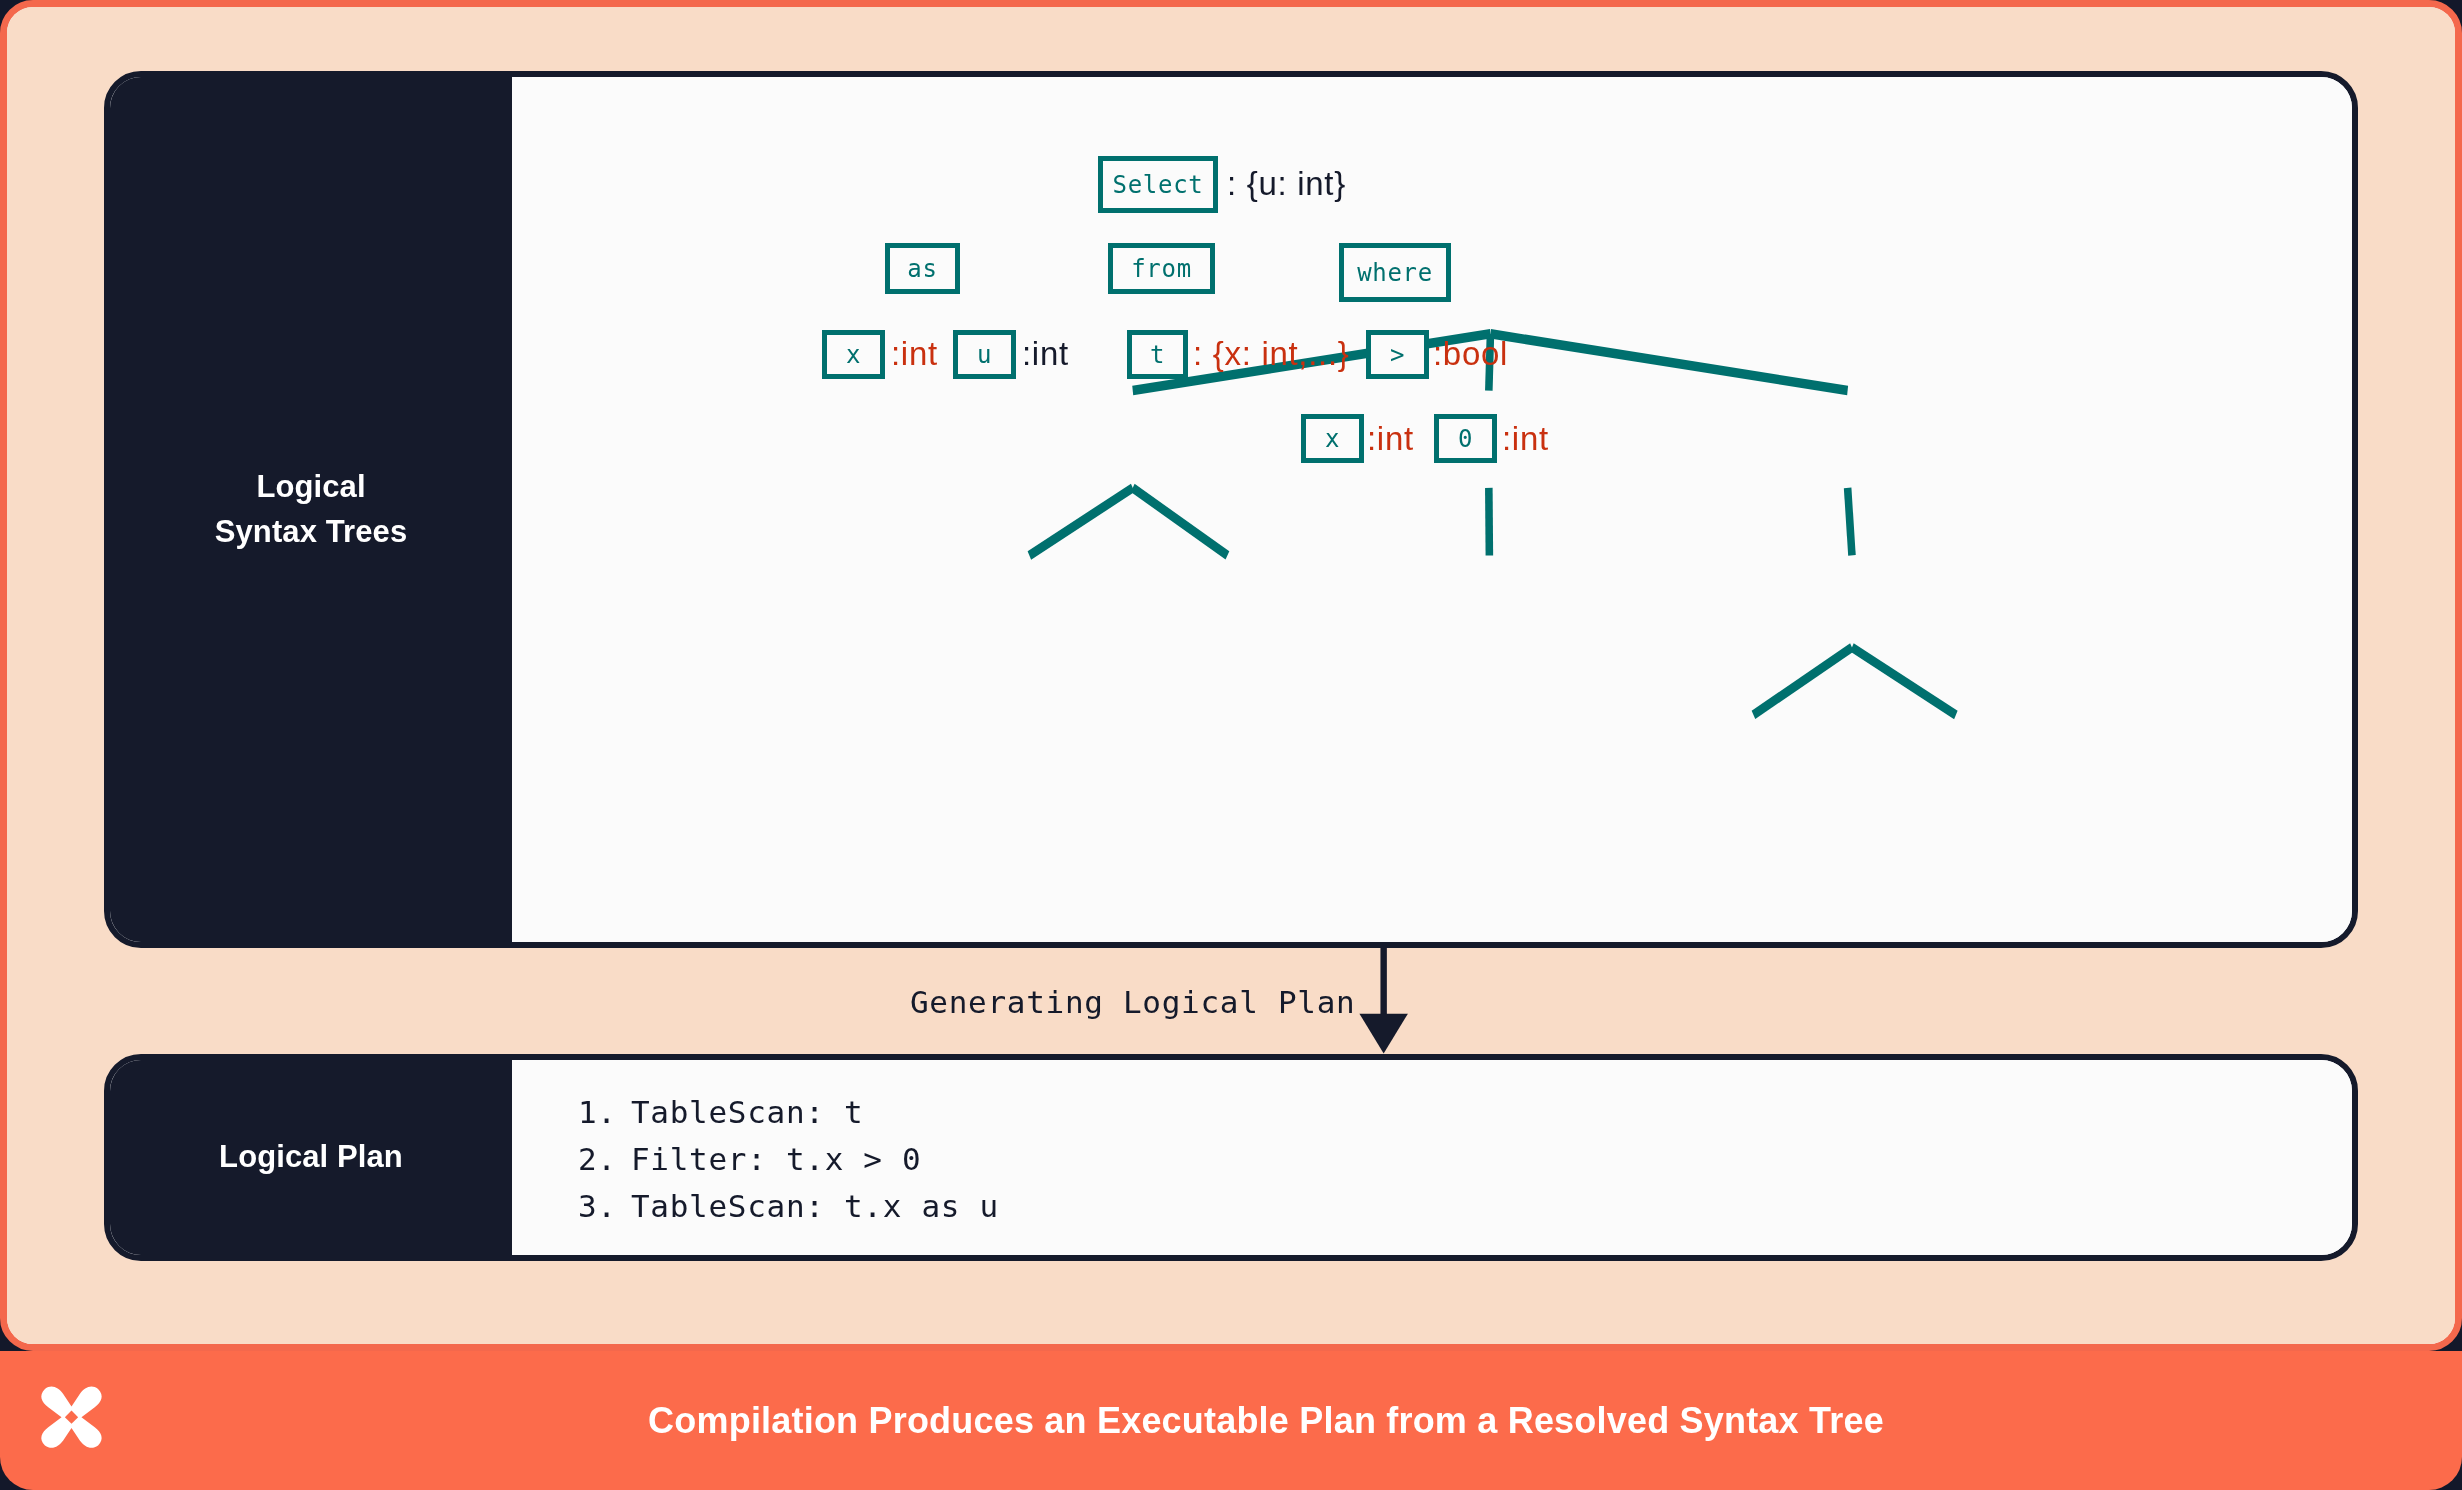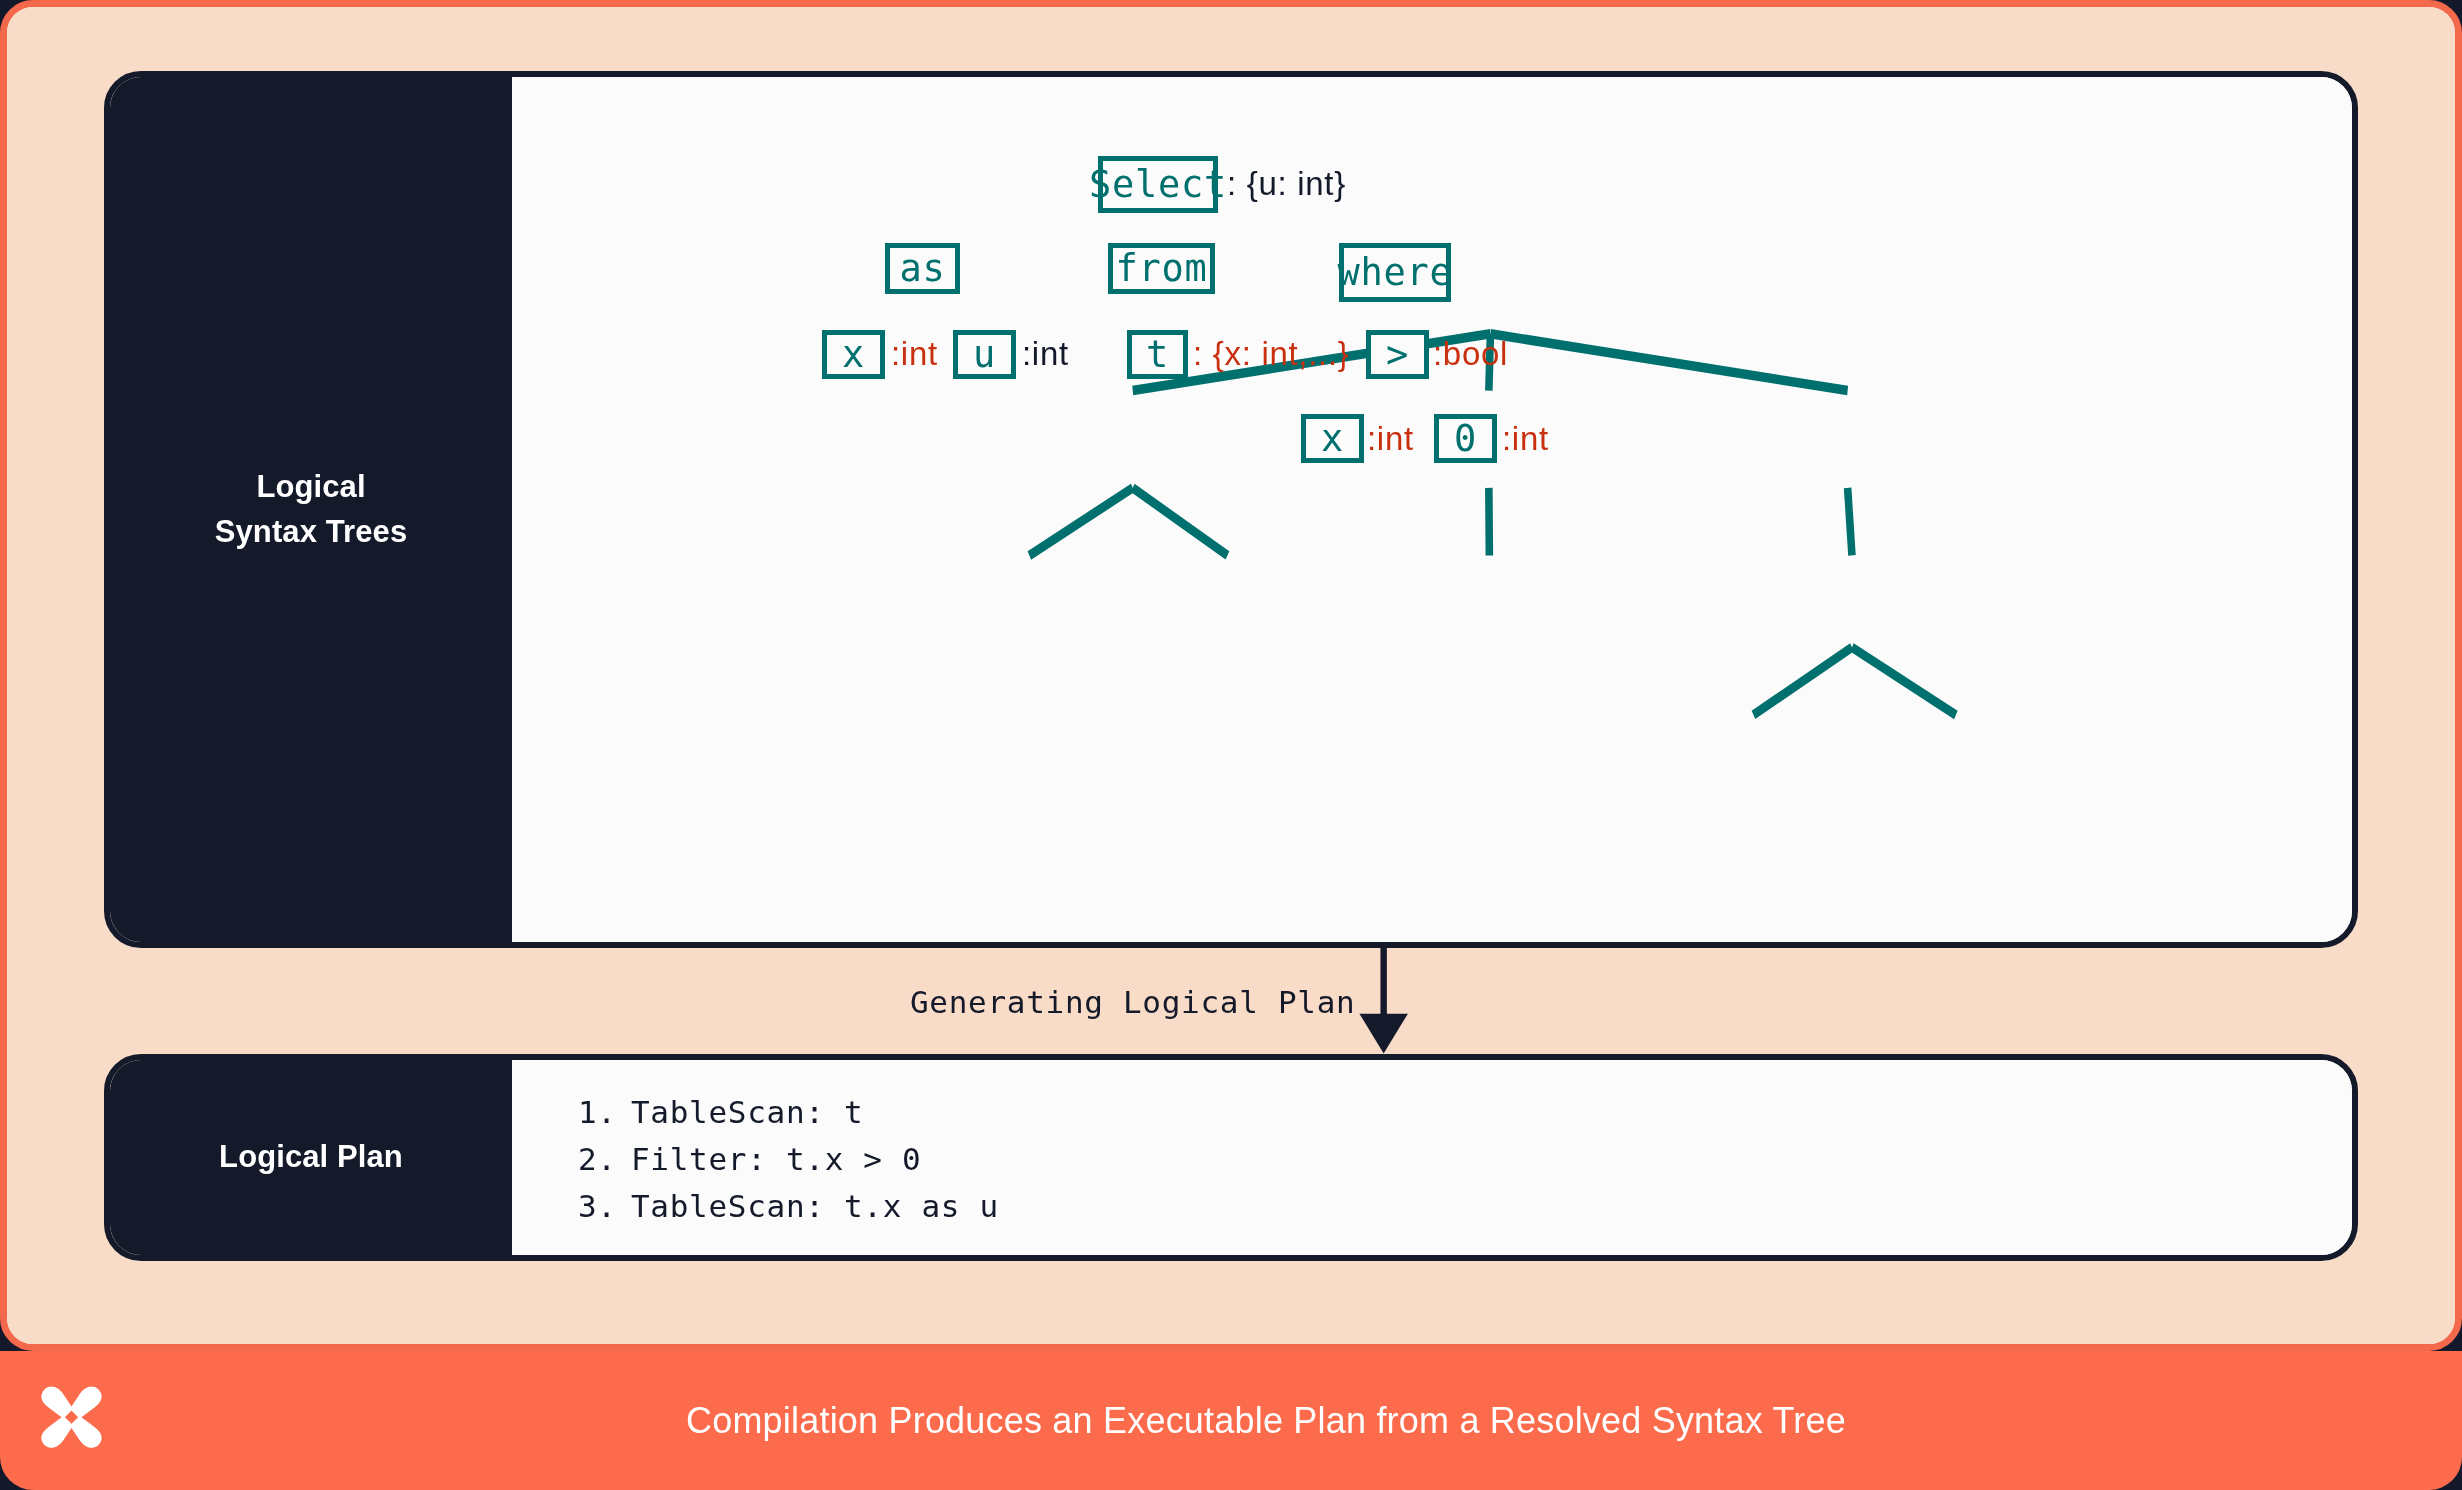--- a/index.html
+++ b/index.html
@@ -72,21 +72,21 @@
   }
   .node {
     position: absolute;
     border: 5px solid #00706E;
     background: #FBFBFB;
     display: flex;
     align-items: center;
     justify-content: center;
     color: #00706E;
     font-family: "DejaVu Sans Mono", "Liberation Mono", monospace;
-    font-size: 37px;
+    font-size: 24px;
     letter-spacing: 0.7px;
     z-index: 2;
   }
   .ann {
     position: absolute;
     font-family: Liberation Sans, sans-serif;
     font-size: 33px;
     white-space: nowrap;
     letter-spacing: 0.7px;
     z-index: 2;
@@ -143,21 +143,21 @@
   #footer-logo {
     margin-left: 30px;
     width: 83px; height: 83px;
     flex: 0 0 auto;
   }
   #footer-title {
     flex: 1 1 auto;
     text-align: center;
     color: #FFFFFF;
     font-size: 36px;
-    font-weight: normal;
+    font-weight: bold;
     letter-spacing: 0.2px;
     padding-right: 43px;
   }
 </style>
 </head>
 <body>
 
 <div id="root">
 
   <div class="frame">

